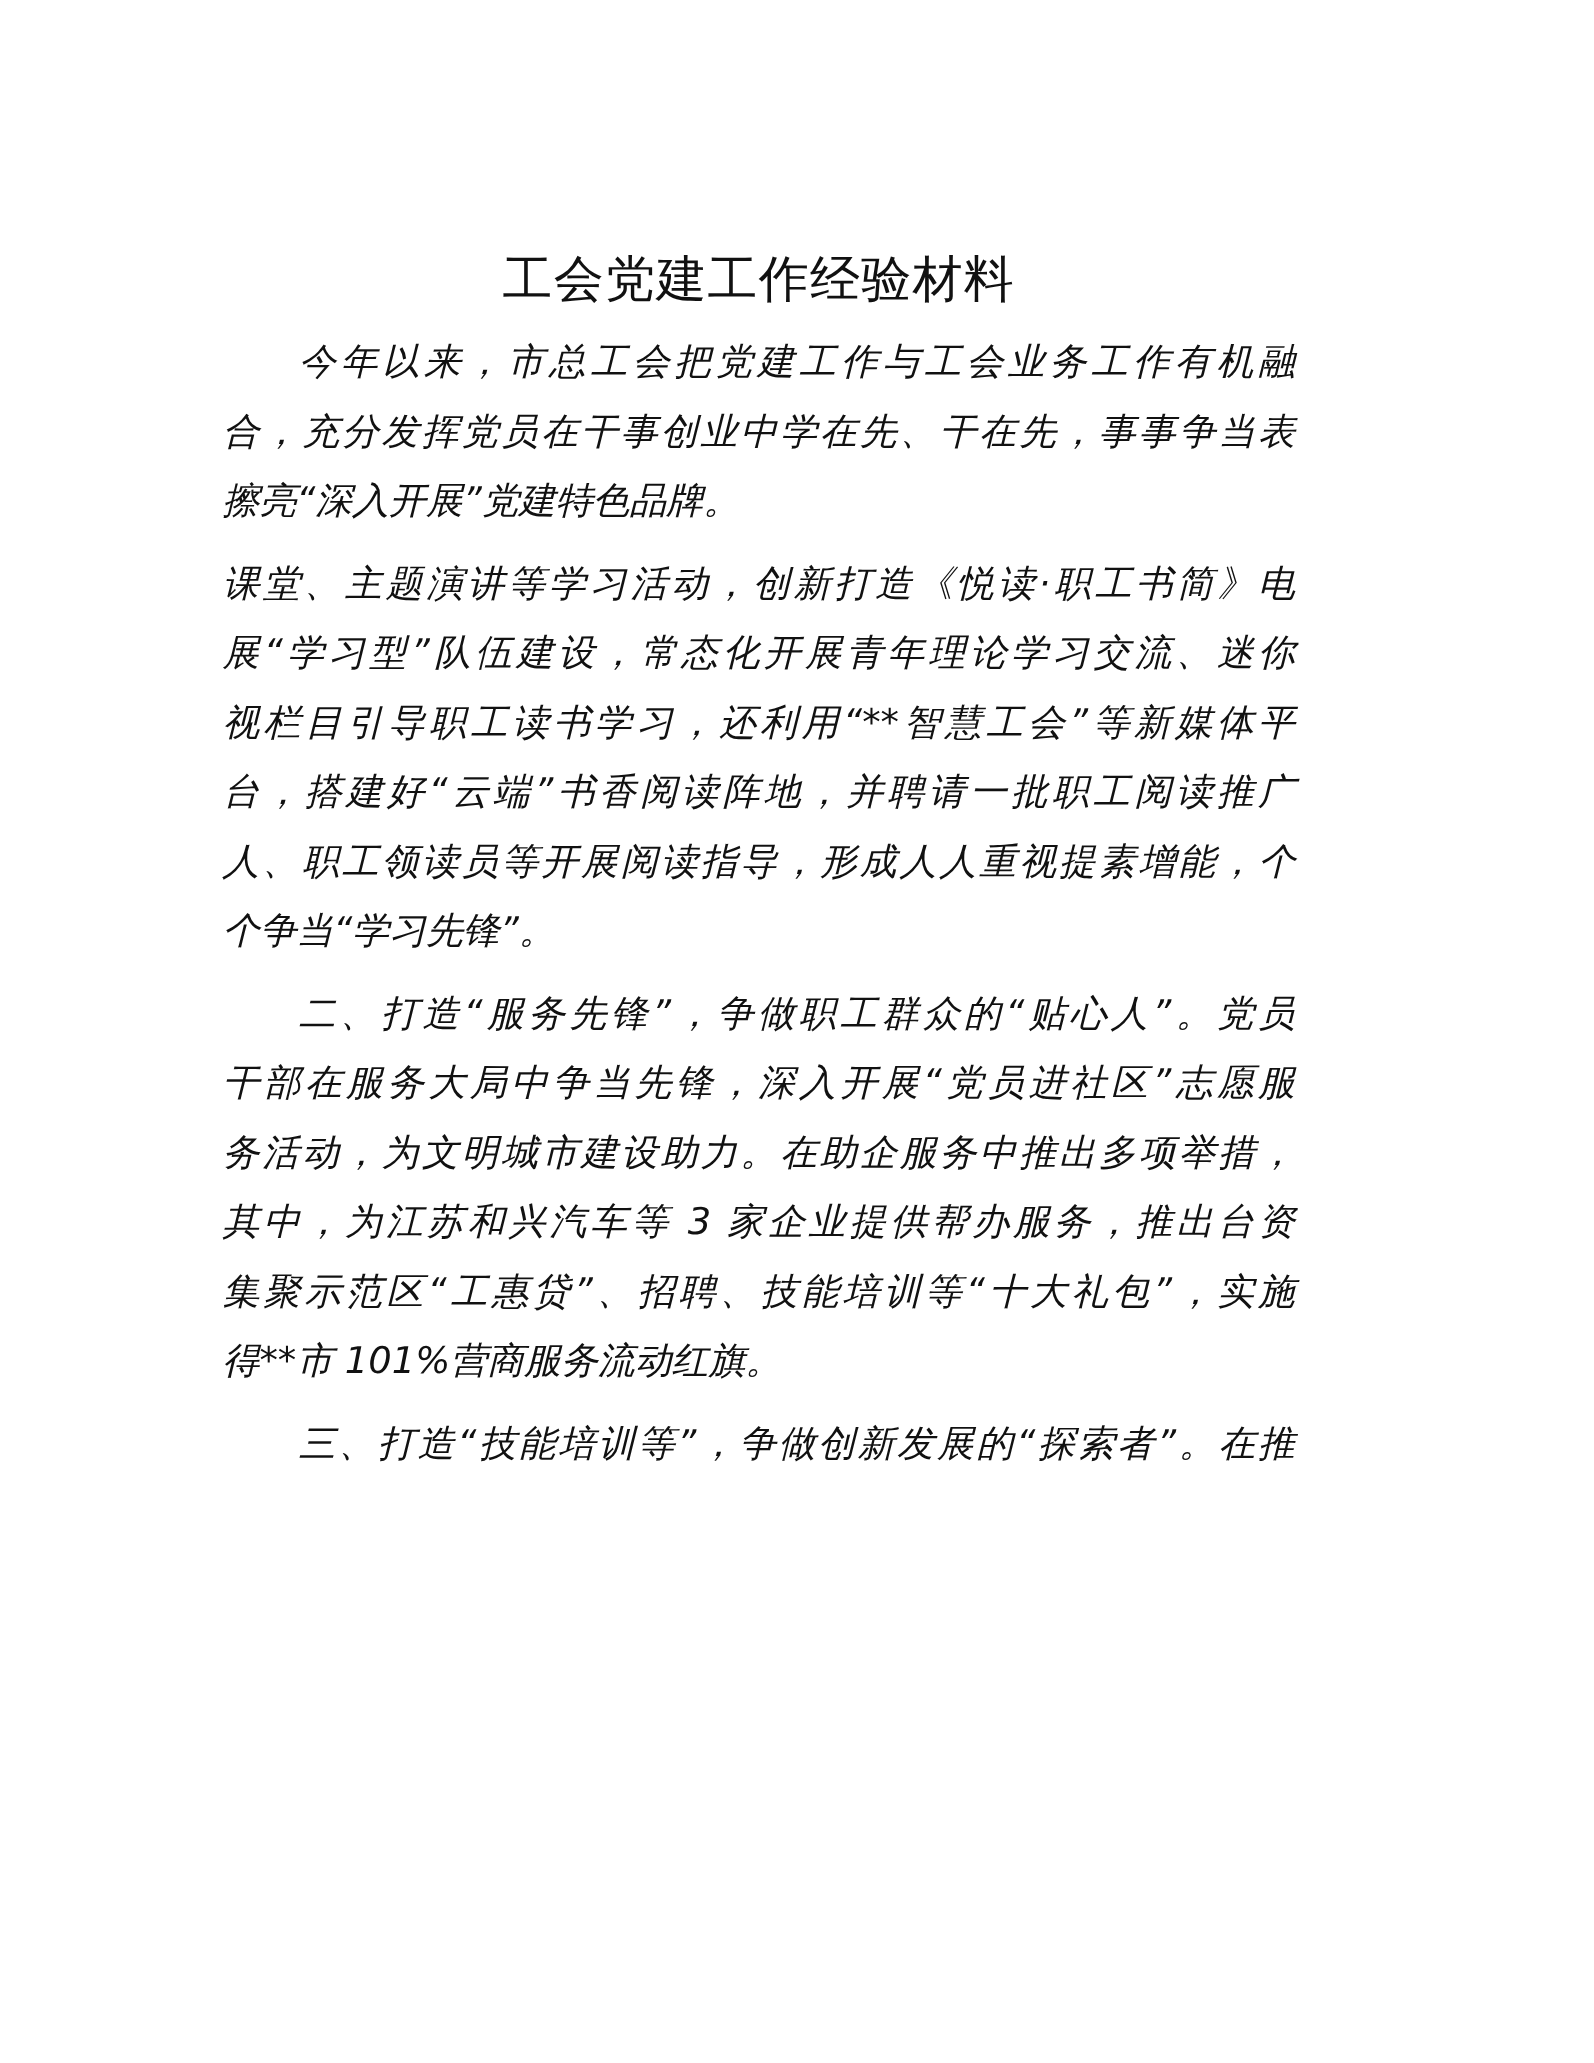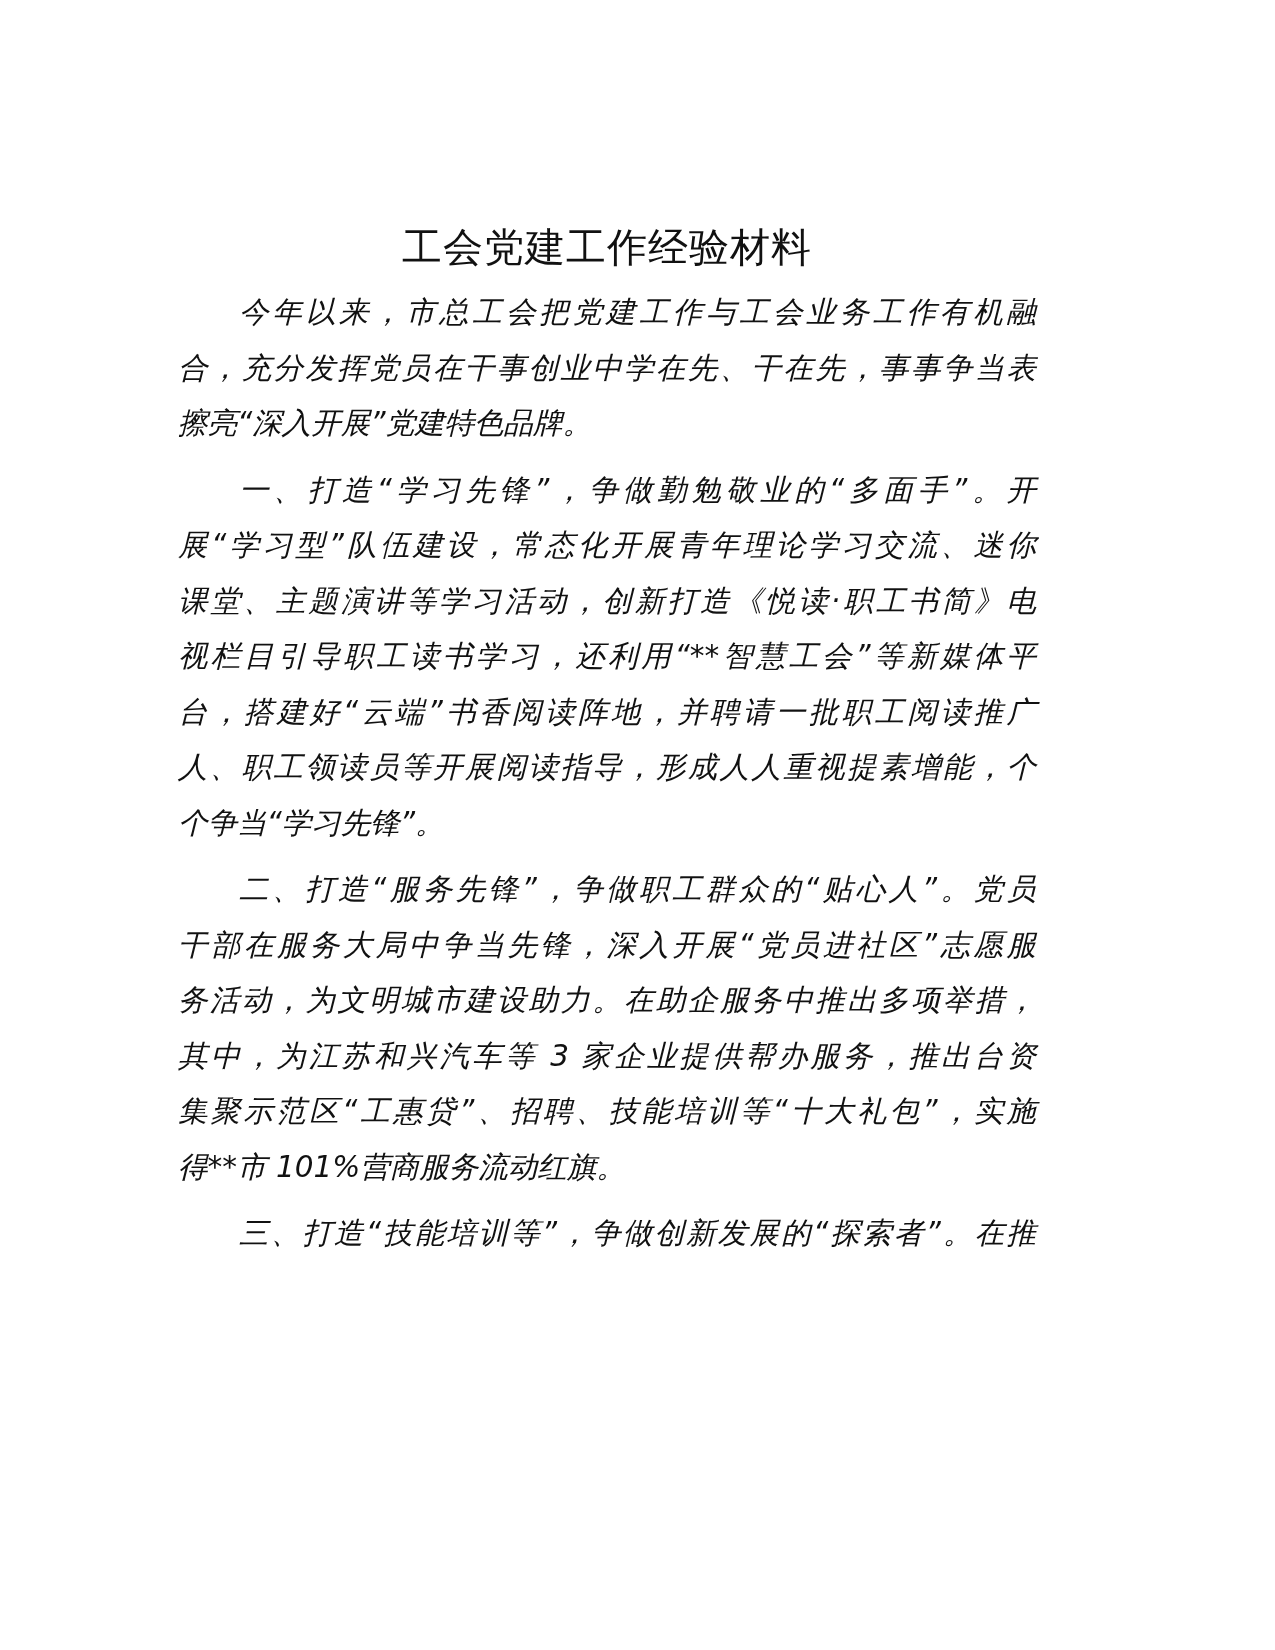--- a/index.html
+++ b/index.html
@@ -11,21 +11,21 @@
       width: 1275px;
       height: 1650px;
       position: relative;
       overflow: hidden;
       font-family: "DejaVu Sans", sans-serif;
       color: #111111;
     }
     .page {
       position: absolute;
       left: 178px;
-      top: 219px;
+      top: 196px;
       width: 858px;
     }
     .title {
       text-align: center;
       font-size: 40px;
       line-height: 56px;
       height: 56px;
       margin: 0 0 10px 0;
       font-weight: normal;
       letter-spacing: 1px;
@@ -58,23 +58,22 @@
 <div class="page">
   <h1 class="title">工会党建工作经验材料</h1>
 
   <div class="para">
     <span class="line first">今年以来，市总工会把党建工作与工会业务工作有机融</span>
     <span class="line">合，充分发挥党员在干事创业中学在先、干在先，事事争当表</span>
     <span class="line last">擦亮“深入开展”党建特色品牌。</span>
   </div>
 
   <div class="para">
-    <span class="line first">一、打造“学习先锋”，争做勤勉敬业的“多面手”。开</span>
+    <span class="line">课堂、主题演讲等学习活动，创新打造《悦读·职工书简》电</span>
     <span class="line">展“学习型”队伍建设，常态化开展青年理论学习交流、迷你</span>
-    <span class="line">课堂、主题演讲等学习活动，创新打造《悦读·职工书简》电</span>
     <span class="line">视栏目引导职工读书学习，还利用“**智慧工会”等新媒体平</span>
     <span class="line">台，搭建好“云端”书香阅读阵地，并聘请一批职工阅读推广</span>
     <span class="line">人、职工领读员等开展阅读指导，形成人人重视提素增能，个</span>
     <span class="line last">个争当“学习先锋”。</span>
   </div>
 
   <div class="para">
     <span class="line first">二、打造“服务先锋”，争做职工群众的“贴心人”。党员</span>
     <span class="line">干部在服务大局中争当先锋，深入开展“党员进社区”志愿服</span>
     <span class="line">务活动，为文明城市建设助力。在助企服务中推出多项举措，</span>

